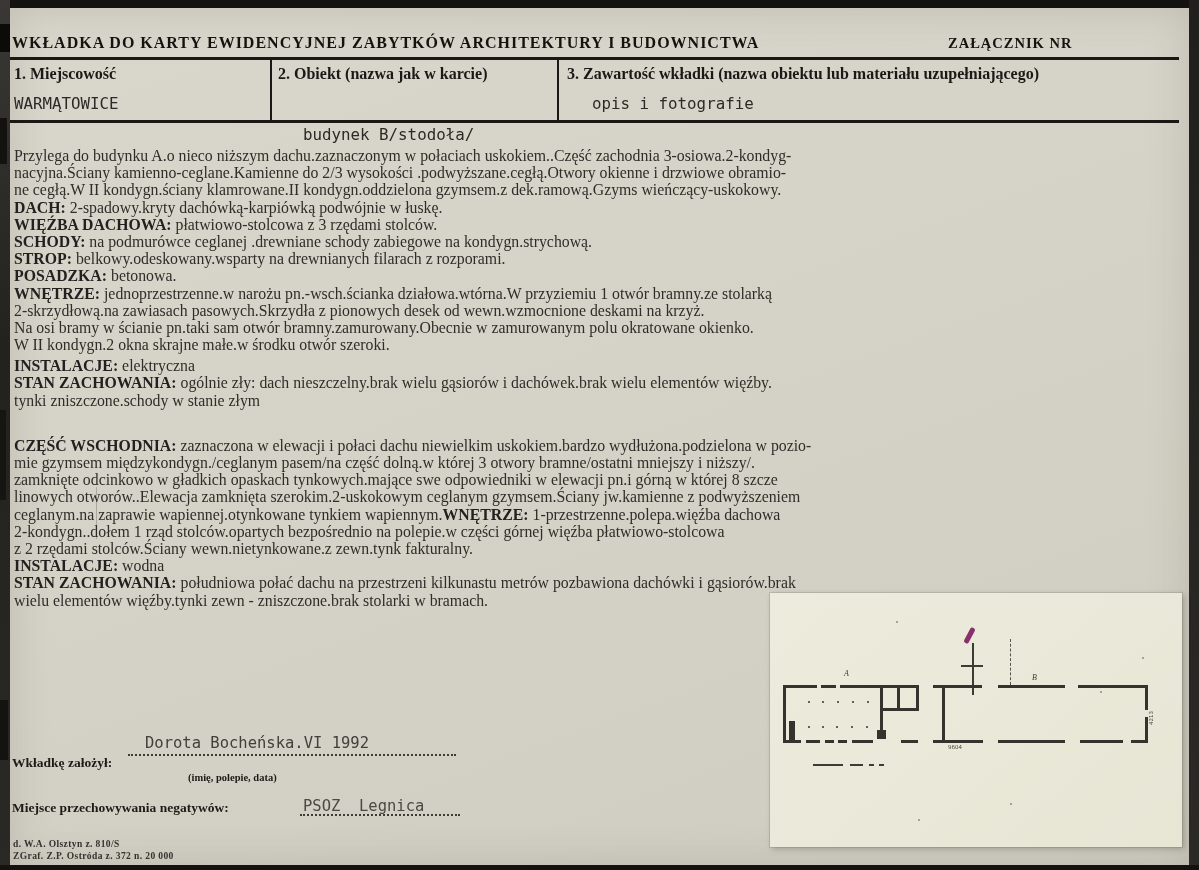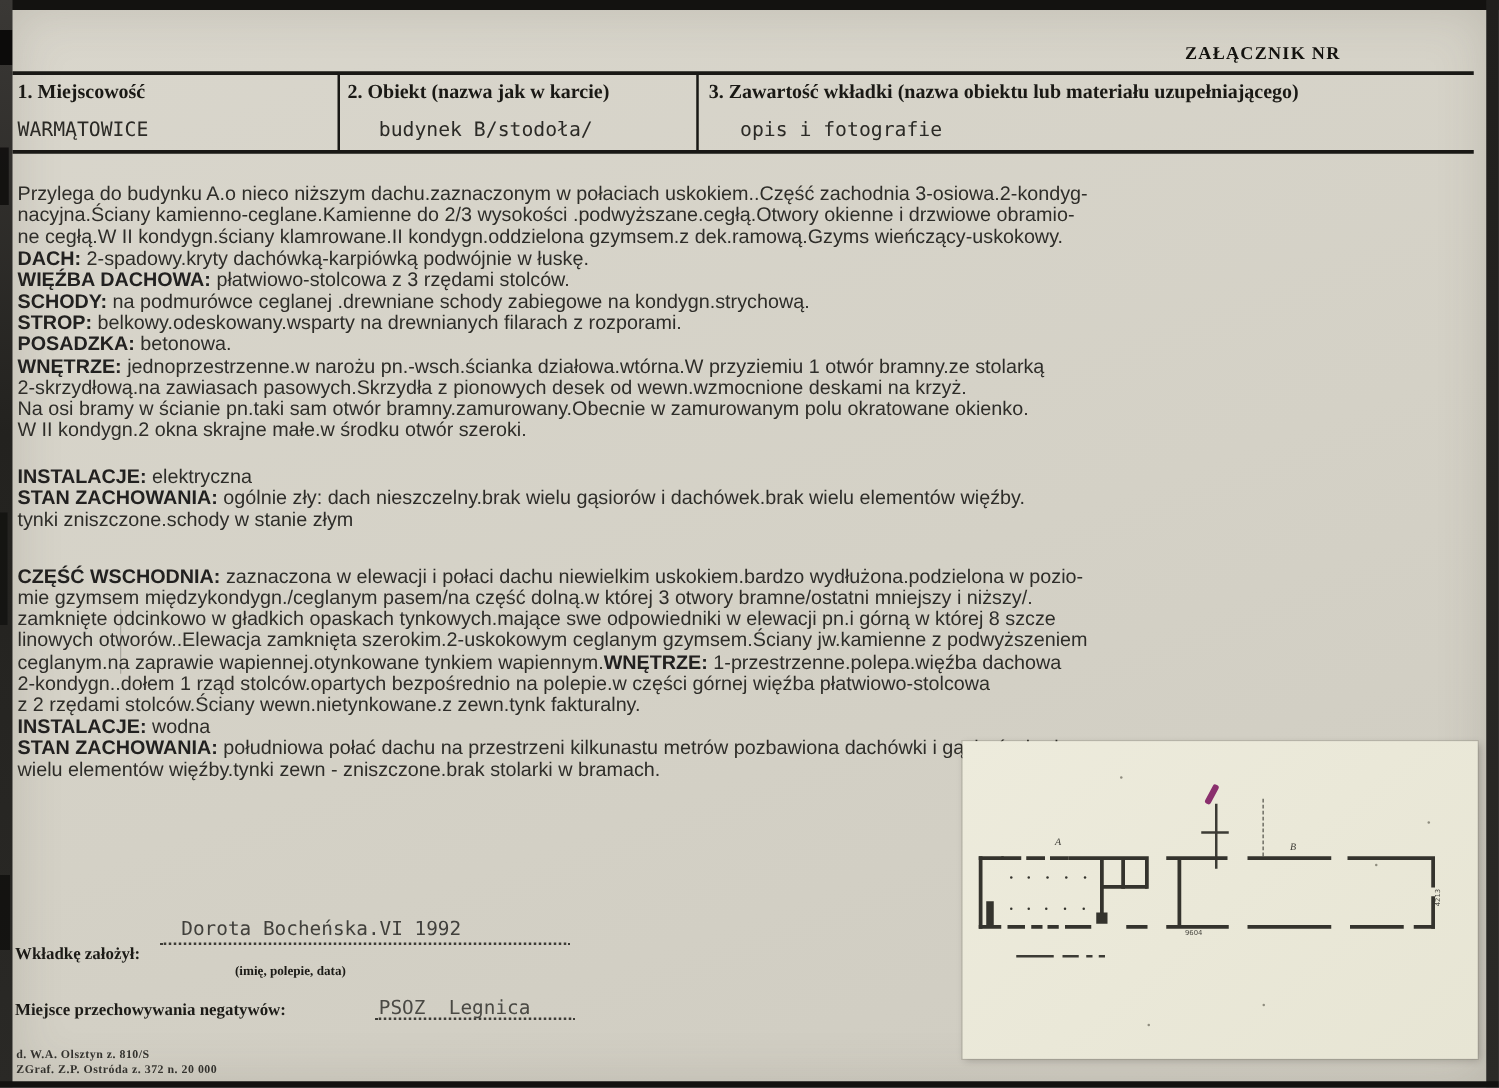--- a/index.html
+++ b/index.html
@@ -20,25 +20,25 @@
          letter-spacing:1px;color:#14130f;}
   .attach{position:absolute;left:938px;top:27px;font-weight:bold;font-size:14.5px;
           letter-spacing:1px;color:#14130f;}
   .rule-top{position:absolute;left:0;top:49px;width:1169px;height:3px;background:#191815;}
   .rule-tablebottom{position:absolute;left:0;top:112px;width:1169px;height:3px;background:#191815;}
   .vdiv{position:absolute;top:52px;width:2px;height:60px;background:#191815;}
   .cell-label{position:absolute;top:57px;font-weight:bold;font-size:16px;color:#1a1915;}
   .cell-value{position:absolute;top:86px;font-family:"DejaVu Sans Mono", monospace;
               font-size:15.8px;color:#2b2a26;}
 
-  .body-text{position:absolute;left:4px;top:139px;font-family:Liberation Sans, sans-serif;
+  .body-text{position:absolute;left:4px;top:139px;font-family:Liberation Serif, serif;
              font-size:15.8px;color:#2e2d29;white-space:pre;}
   .tline{height:17.2px;line-height:17.2px;}
   .tline .b{font-weight:bold;color:#222120;}
-  .gap-sm{margin-top:20px;}
+  .gap-sm{margin-top:4px;}
   .gap-lg{margin-top:28px;}
 
   .crease{position:absolute;left:86px;top:479px;width:1px;height:52px;background:rgba(40,38,34,.25);}
 
   .sig-value{position:absolute;left:135px;top:726px;font-family:"DejaVu Sans Mono", monospace;
              font-size:15.5px;color:#41403c;}
   .founder-label{position:absolute;left:2px;top:747px;font-weight:bold;font-size:13.5px;color:#1c1b17;}
   .sig-line{position:absolute;left:118px;top:730px;width:328px;height:16px;
             border-bottom:2px dotted #3c3b36;}
   .sig-hint{position:absolute;left:178px;top:764px;font-weight:bold;font-size:10.5px;color:#1c1b17;}
@@ -76,34 +76,35 @@
   <div class="edge edge-left"></div>
   <div class="edge edge-right"></div>
   <div class="edge edge-bottom"></div>
   <div class="blob" style="left:0;top:24px;width:13px;height:28px;"></div>
   <div class="blob" style="left:0;top:118px;width:7px;height:46px;opacity:.8;"></div>
   <div class="blob" style="left:0;top:410px;width:6px;height:90px;opacity:.6;"></div>
   <div class="blob" style="left:0;top:700px;width:8px;height:60px;opacity:.7;"></div>
 
   <div class="paper">
 
+    <div class="title">WKŁADKA DO KARTY EWIDENCYJNEJ ZABYTKÓW ARCHITEKTURY I BUDOWNICTWA</div>
     <div class="attach">ZAŁĄCZNIK NR</div>
     <div class="rule-top"></div>
 
     <div>
       <div class="vdiv" style="left:260px;"></div>
       <div class="vdiv" style="left:547px;"></div>
       <div class="rule-tablebottom"></div>
 
       <div class="cell-label" style="left:4px;">1. Miejscowość</div>
       <div class="cell-label" style="left:268px;">2. Obiekt (nazwa jak w karcie)</div>
       <div class="cell-label" style="left:557px;text-align:right;">3. Zawartość wkładki (nazwa obiektu lub materiału uzupełniającego)</div>
 
       <div class="cell-value" style="left:4px;">WARMĄTOWICE</div>
-      <div class="cell-value" style="left:293px;">budynek B/stodoła/</div>
+      <div class="cell-value" style="left:293px;margin-top:31px;">budynek B/stodoła/</div>
       <div class="cell-value" style="left:582px;">opis i fotografie</div>
     </div>
 
     <div class="body-text"><div class="tline"><span>Przylega do budynku A.o nieco niższym dachu.zaznaczonym w połaciach uskokiem..Część zachodnia 3-osiowa.2-kondyg-</span></div><div class="tline"><span>nacyjna.Ściany kamienno-ceglane.Kamienne do 2/3 wysokości .podwyższane.cegłą.Otwory okienne i drzwiowe obramio-</span></div><div class="tline"><span>ne cegłą.W II kondygn.ściany klamrowane.II kondygn.oddzielona gzymsem.z dek.ramową.Gzyms wieńczący-uskokowy.</span></div><div class="tline"><span class="b">DACH:</span><span> 2-spadowy.kryty dachówką-karpiówką podwójnie w łuskę.</span></div><div class="tline"><span class="b">WIĘŹBA DACHOWA:</span><span> płatwiowo-stolcowa z 3 rzędami stolców.</span></div><div class="tline"><span class="b">SCHODY:</span><span> na podmurówce ceglanej .drewniane schody zabiegowe na kondygn.strychową.</span></div><div class="tline"><span class="b">STROP:</span><span> belkowy.odeskowany.wsparty na drewnianych filarach z rozporami.</span></div><div class="tline"><span class="b">POSADZKA:</span><span> betonowa.</span></div><div class="tline"><span class="b">WNĘTRZE:</span><span> jednoprzestrzenne.w narożu pn.-wsch.ścianka działowa.wtórna.W przyziemiu 1 otwór bramny.ze stolarką</span></div><div class="tline"><span>2-skrzydłową.na zawiasach pasowych.Skrzydła z pionowych desek od wewn.wzmocnione deskami na krzyż.</span></div><div class="tline"><span>Na osi bramy w ścianie pn.taki sam otwór bramny.zamurowany.Obecnie w zamurowanym polu okratowane okienko.</span></div><div class="tline"><span>W II kondygn.2 okna skrajne małe.w środku otwór szeroki.</span></div><div class="tline gap-sm"><span class="b">INSTALACJE:</span><span> elektryczna</span></div><div class="tline"><span class="b">STAN ZACHOWANIA:</span><span> ogólnie zły: dach nieszczelny.brak wielu gąsiorów i dachówek.brak wielu elementów więźby.</span></div><div class="tline"><span>tynki zniszczone.schody w stanie złym</span></div><div class="tline gap-lg"><span class="b">CZĘŚĆ WSCHODNIA:</span><span> zaznaczona w elewacji i połaci dachu niewielkim uskokiem.bardzo wydłużona.podzielona w pozio-</span></div><div class="tline"><span>mie gzymsem międzykondygn./ceglanym pasem/na część dolną.w której 3 otwory bramne/ostatni mniejszy i niższy/.</span></div><div class="tline"><span>zamknięte odcinkowo w gładkich opaskach tynkowych.mające swe odpowiedniki w elewacji pn.i górną w której 8 szcze</span></div><div class="tline"><span>linowych otworów..Elewacja zamknięta szerokim.2-uskokowym ceglanym gzymsem.Ściany jw.kamienne z podwyższeniem</span></div><div class="tline"><span>ceglanym.na zaprawie wapiennej.otynkowane tynkiem wapiennym.</span><span class="b">WNĘTRZE:</span><span> 1-przestrzenne.polepa.więźba dachowa</span></div><div class="tline"><span>2-kondygn..dołem 1 rząd stolców.opartych bezpośrednio na polepie.w części górnej więźba płatwiowo-stolcowa</span></div><div class="tline"><span>z 2 rzędami stolców.Ściany wewn.nietynkowane.z zewn.tynk fakturalny.</span></div><div class="tline"><span class="b">INSTALACJE:</span><span> wodna</span></div><div class="tline"><span class="b">STAN ZACHOWANIA:</span><span> południowa połać dachu na przestrzeni kilkunastu metrów pozbawiona dachówki i gąsiorów.brak</span></div><div class="tline"><span>wielu elementów więźby.tynki zewn - zniszczone.brak stolarki w bramach.</span></div></div>
     <div class="crease"></div>
 
     <div class="sig-value">Dorota Bocheńska.VI 1992</div>
     <div class="sig-line"></div>
     <div class="founder-label">Wkładkę założył:</div>
     <div class="sig-hint">(imię, polepie, data)</div>

